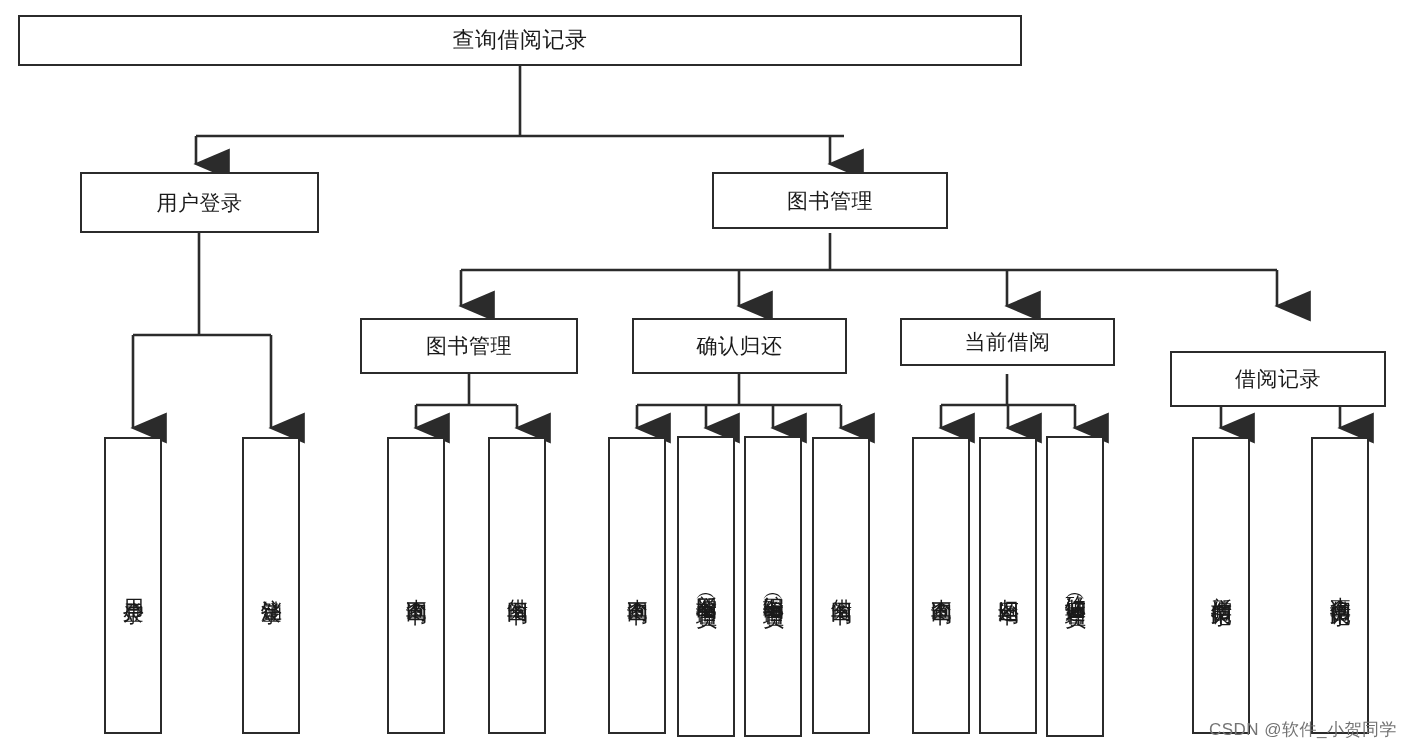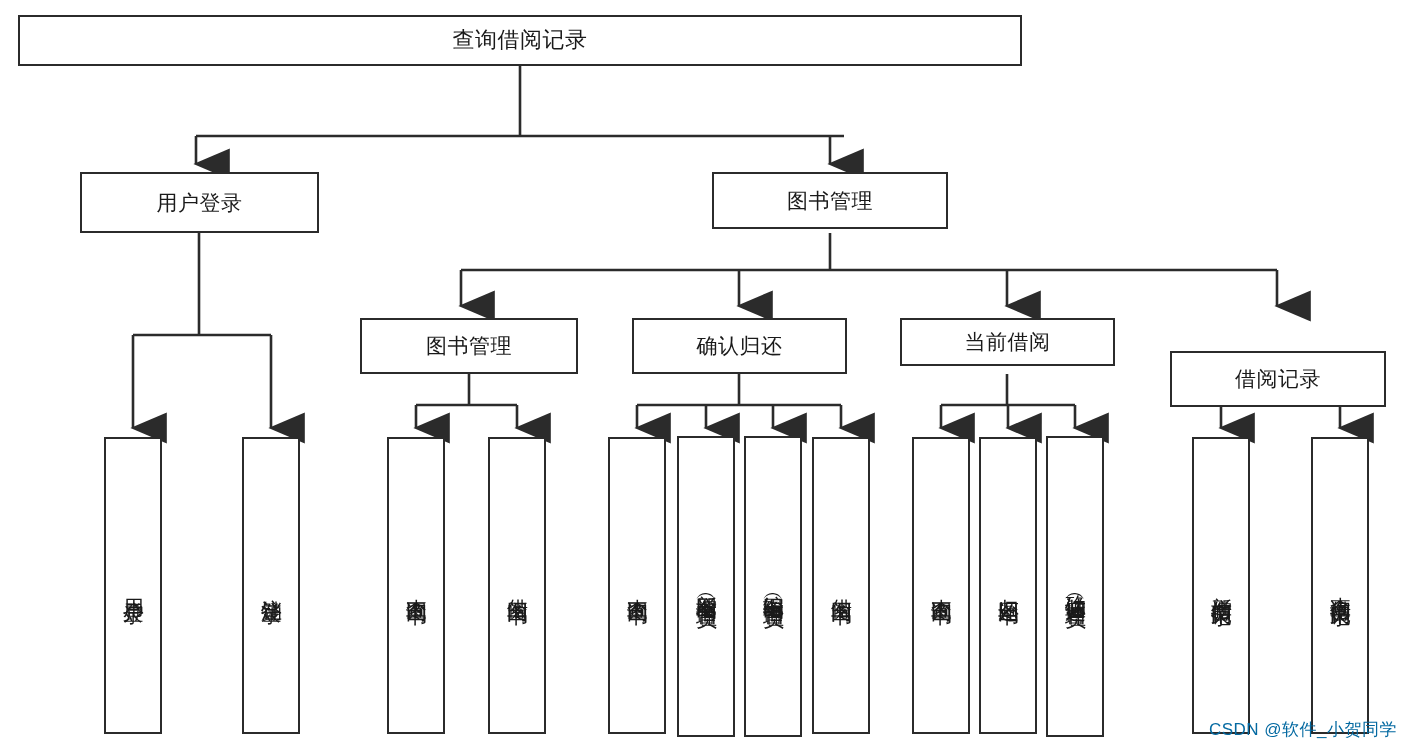--- a/index.html
+++ b/index.html
@@ -56,21 +56,21 @@
   .node.vert .vtext {
     writing-mode: vertical-rl;
     text-orientation: upright;
     white-space: nowrap;
   }
   .watermark {
     position: absolute;
     right: 8px;
     bottom: 6px;
     font-size: 17px;
-    color: #0369a1;
+    color: #737373;
     letter-spacing: 0.5px;
     z-index: 3;
     white-space: nowrap;
   }
 </style>
 </head>
 <body>
 
 <div id="canvas">
 

